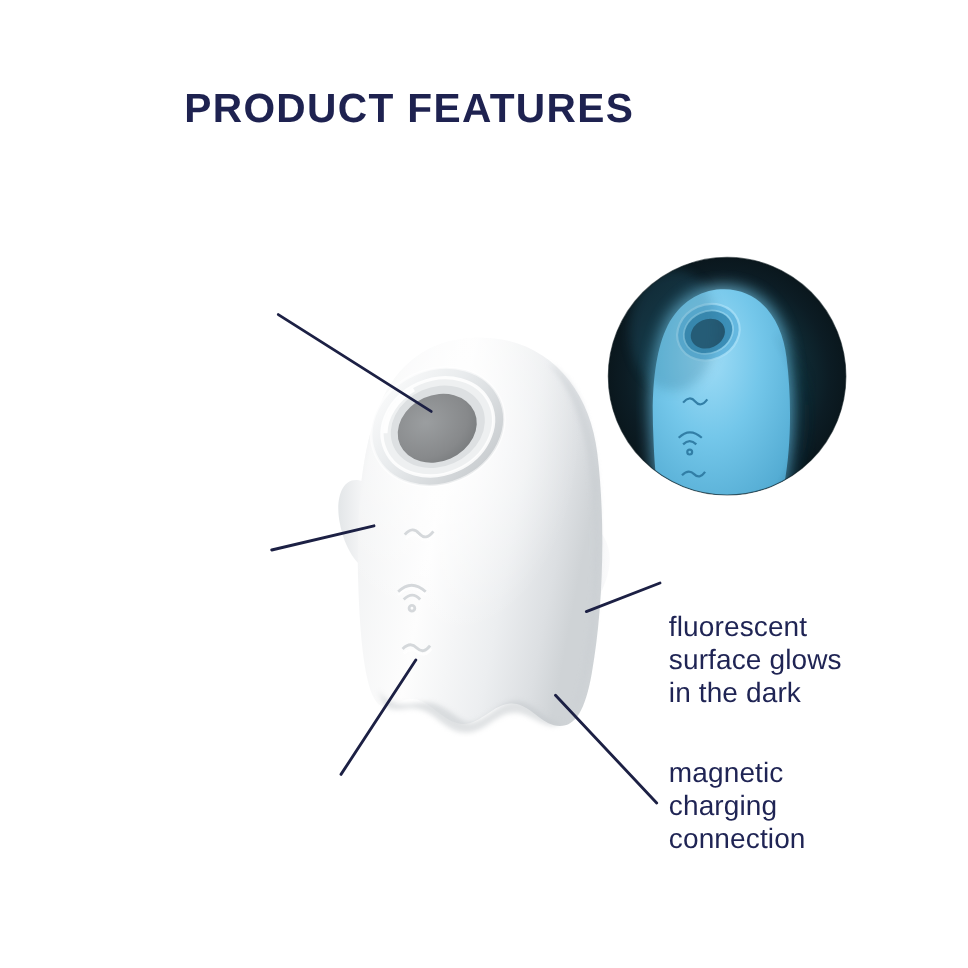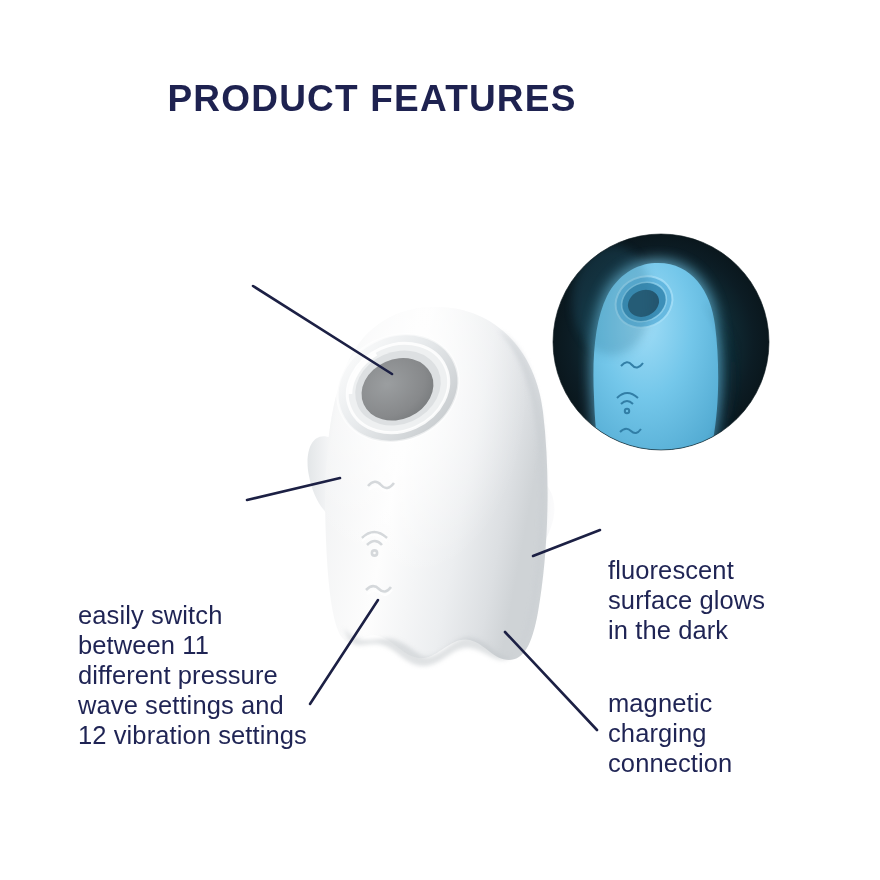--- a/index.html
+++ b/index.html
@@ -207,25 +207,20 @@
 
     <g stroke="#1c2044" stroke-width="2.6" stroke-linecap="round" fill="none">
       <line x1="253" y1="286" x2="392" y2="374"></line>
       <line x1="247" y1="500" x2="340" y2="478"></line>
       <line x1="310" y1="704" x2="378" y2="600"></line>
       <line x1="533" y1="556" x2="600" y2="530"></line>
       <line x1="505" y1="632" x2="597" y2="730"></line>
     </g>
   </svg>
 
-  <div class="label lbl-switch">easily switch
-between 11
-different pressure
-wave settings and
-12 vibration settings</div>
   <div class="label lbl-fluor">fluorescent
 surface glows
 in the dark</div>
   <div class="label lbl-magnetic">magnetic
 charging
 connection</div>
 
 </div>
 
 </body></html>

